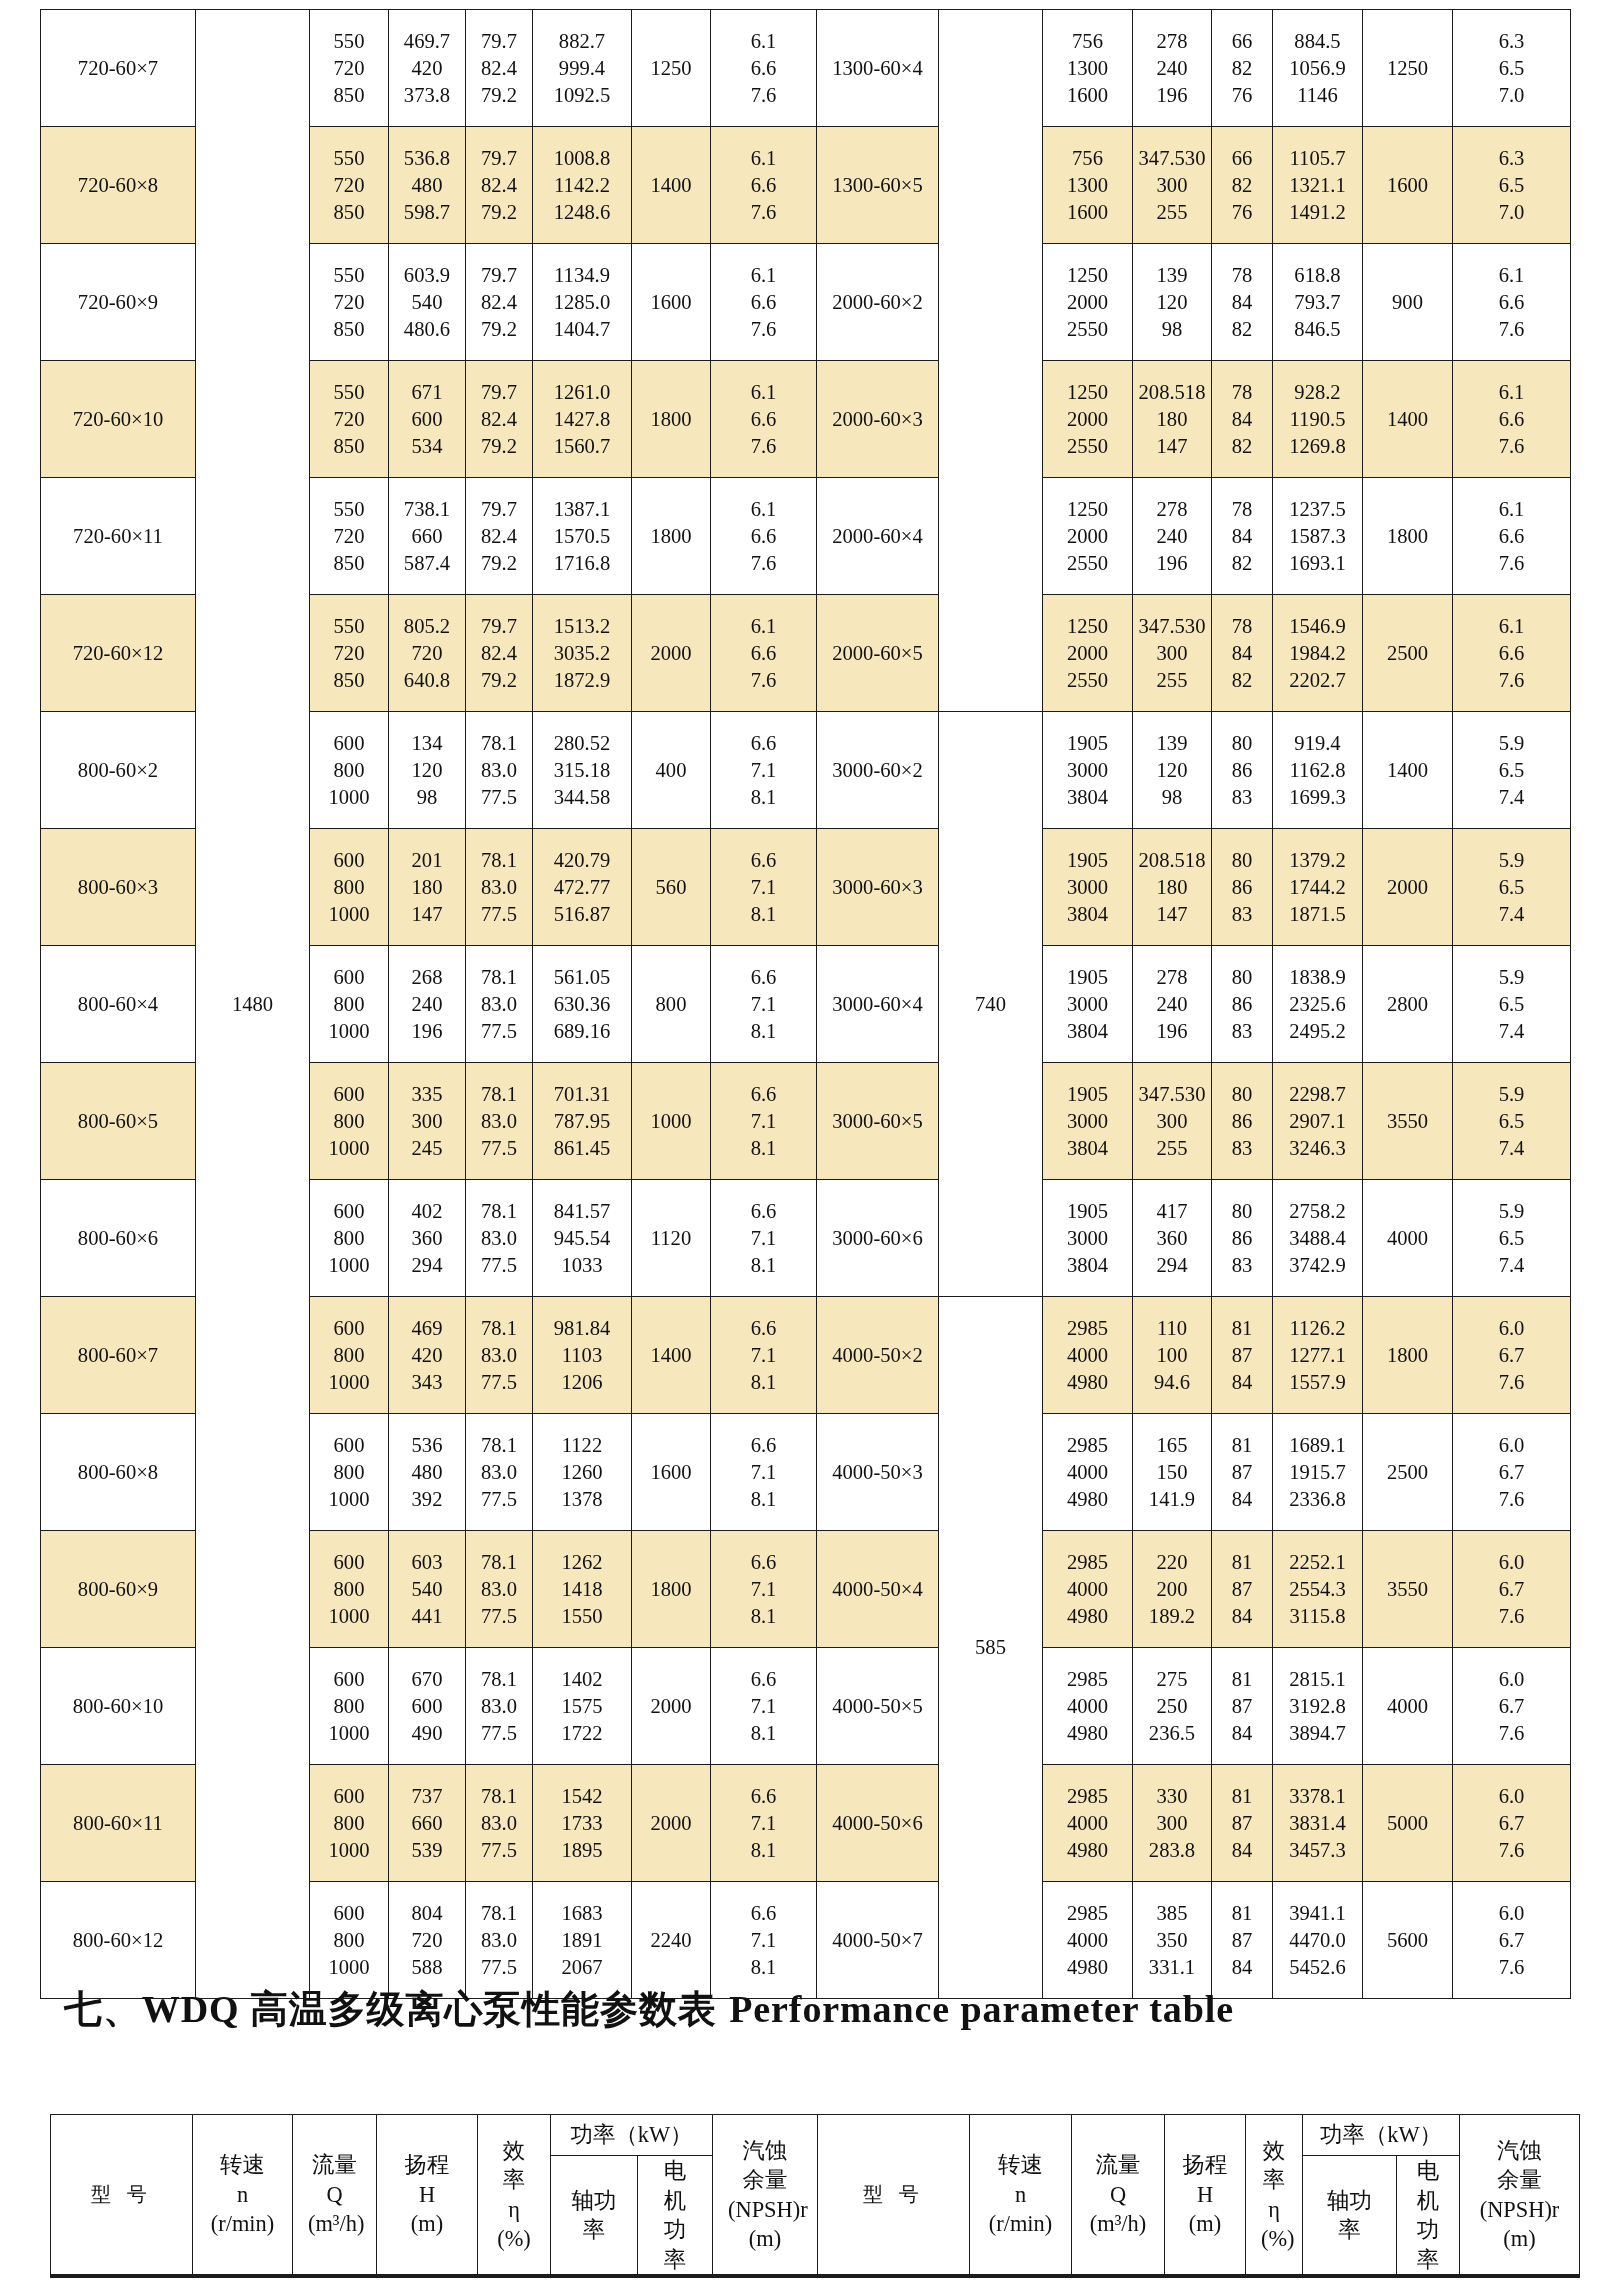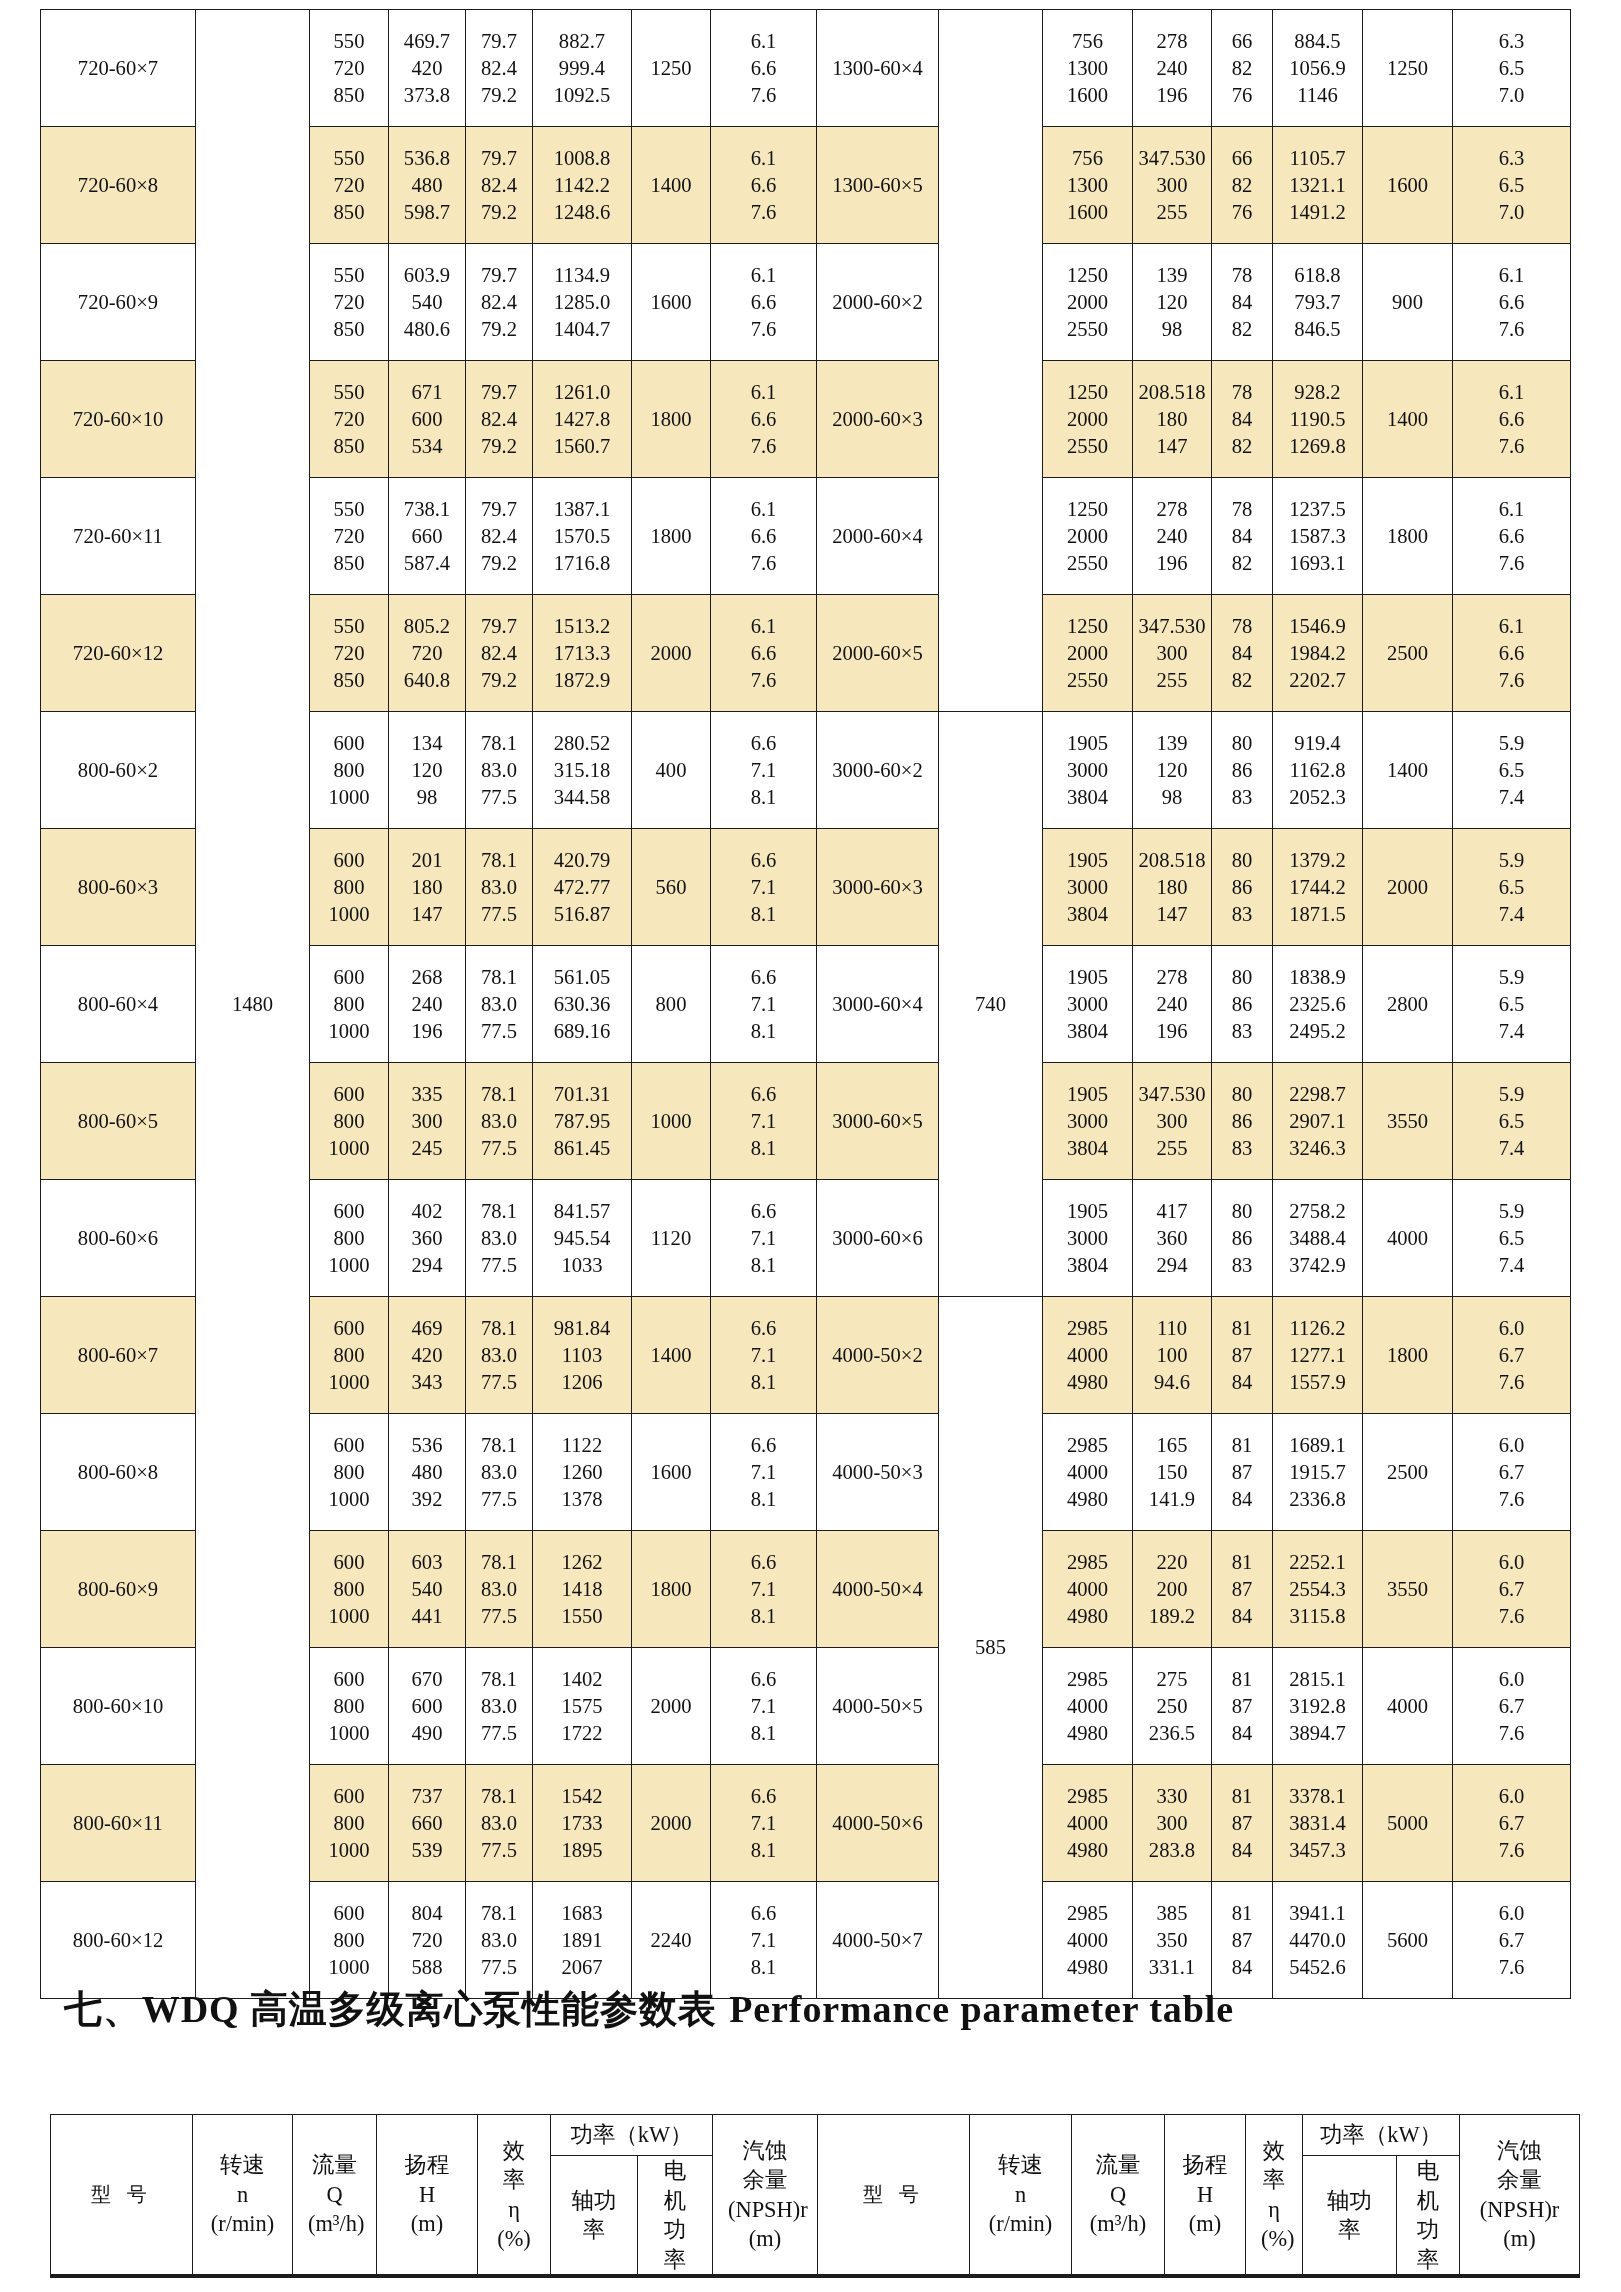--- a/index.html
+++ b/index.html
@@ -363,21 +363,21 @@
           <div class="ln">720</div>
           <div class="ln">640.8</div>
         </td>
         <td>
           <div class="ln">79.7</div>
           <div class="ln">82.4</div>
           <div class="ln">79.2</div>
         </td>
         <td>
           <div class="ln">1513.2</div>
-          <div class="ln">1713.3</div>
+          <div class="ln">3035.2</div>
           <div class="ln">1872.9</div>
         </td>
         <td>2000</td>
         <td>
           <div class="ln">6.1</div>
           <div class="ln">6.6</div>
           <div class="ln">7.6</div>
         </td>
         <td>2000-60×5</td>
         <td>
@@ -448,21 +448,21 @@
           <div class="ln">98</div>
         </td>
         <td>
           <div class="ln">80</div>
           <div class="ln">86</div>
           <div class="ln">83</div>
         </td>
         <td>
           <div class="ln">919.4</div>
           <div class="ln">1162.8</div>
-          <div class="ln">2052.3</div>
+          <div class="ln">1699.3</div>
         </td>
         <td>1400</td>
         <td>
           <div class="ln">5.9</div>
           <div class="ln">6.5</div>
           <div class="ln">7.4</div>
         </td>
       </tr>
       <tr class="shaded">
         <td>800-60×3</td>

